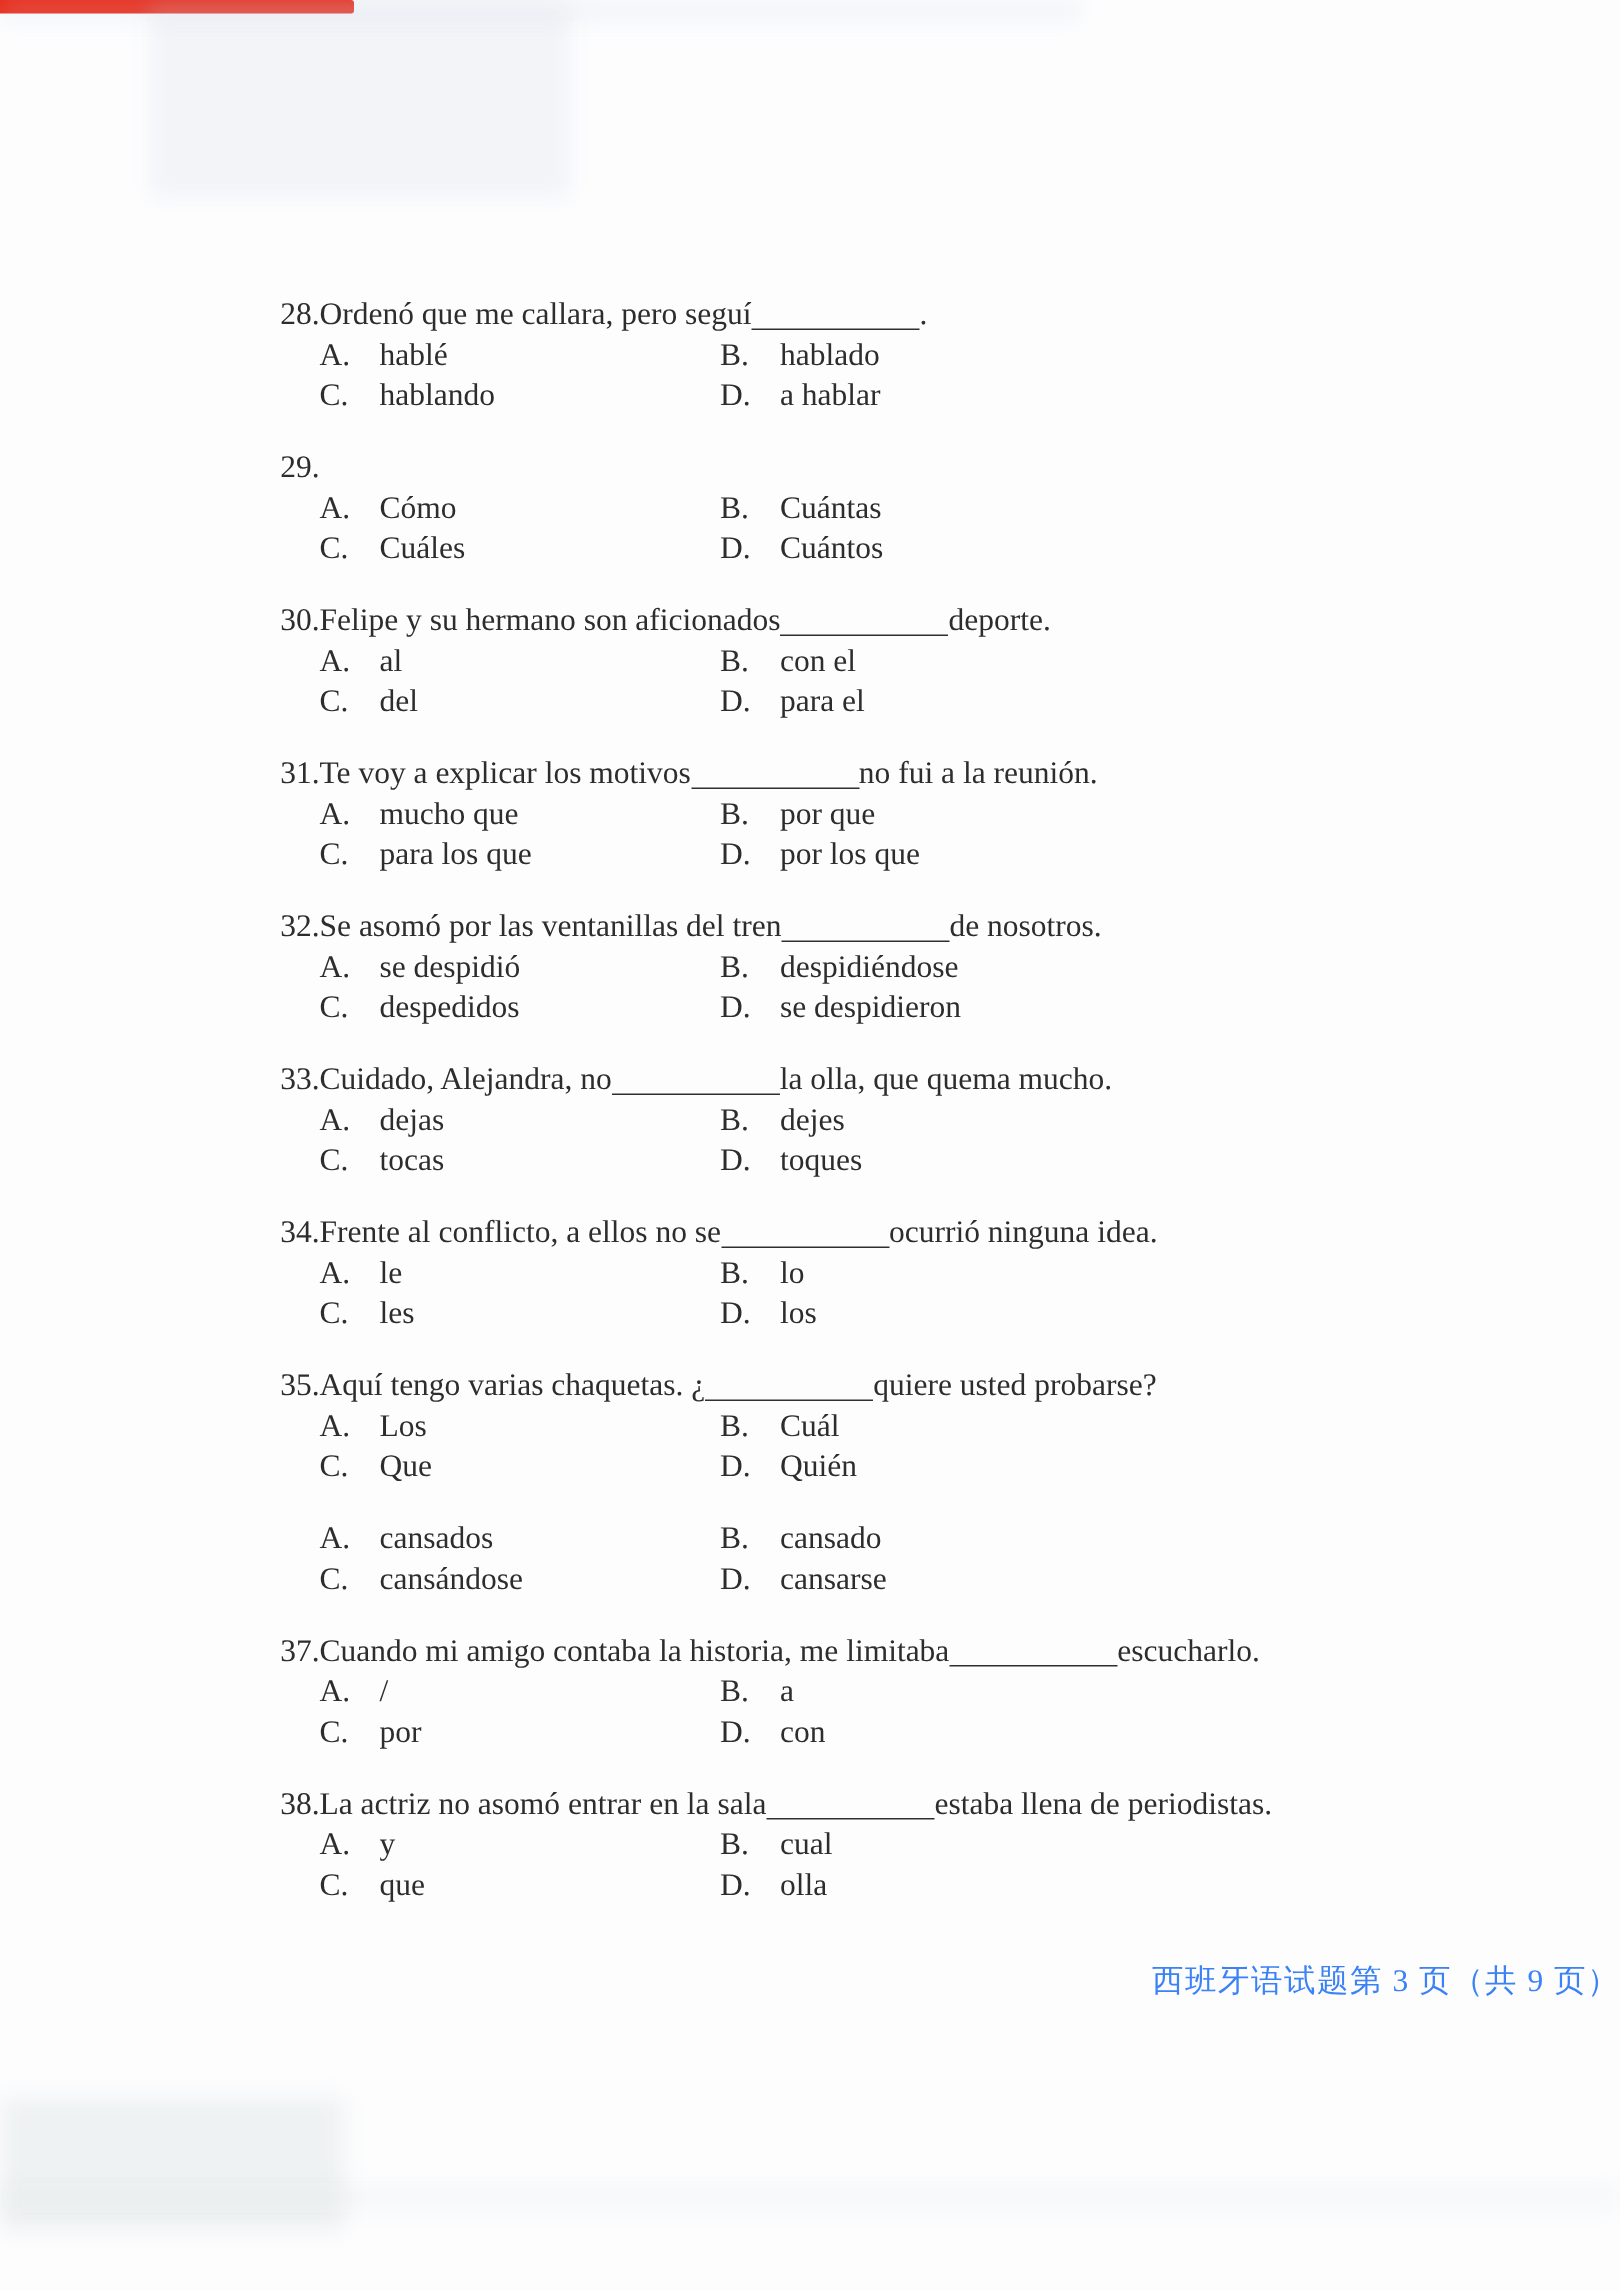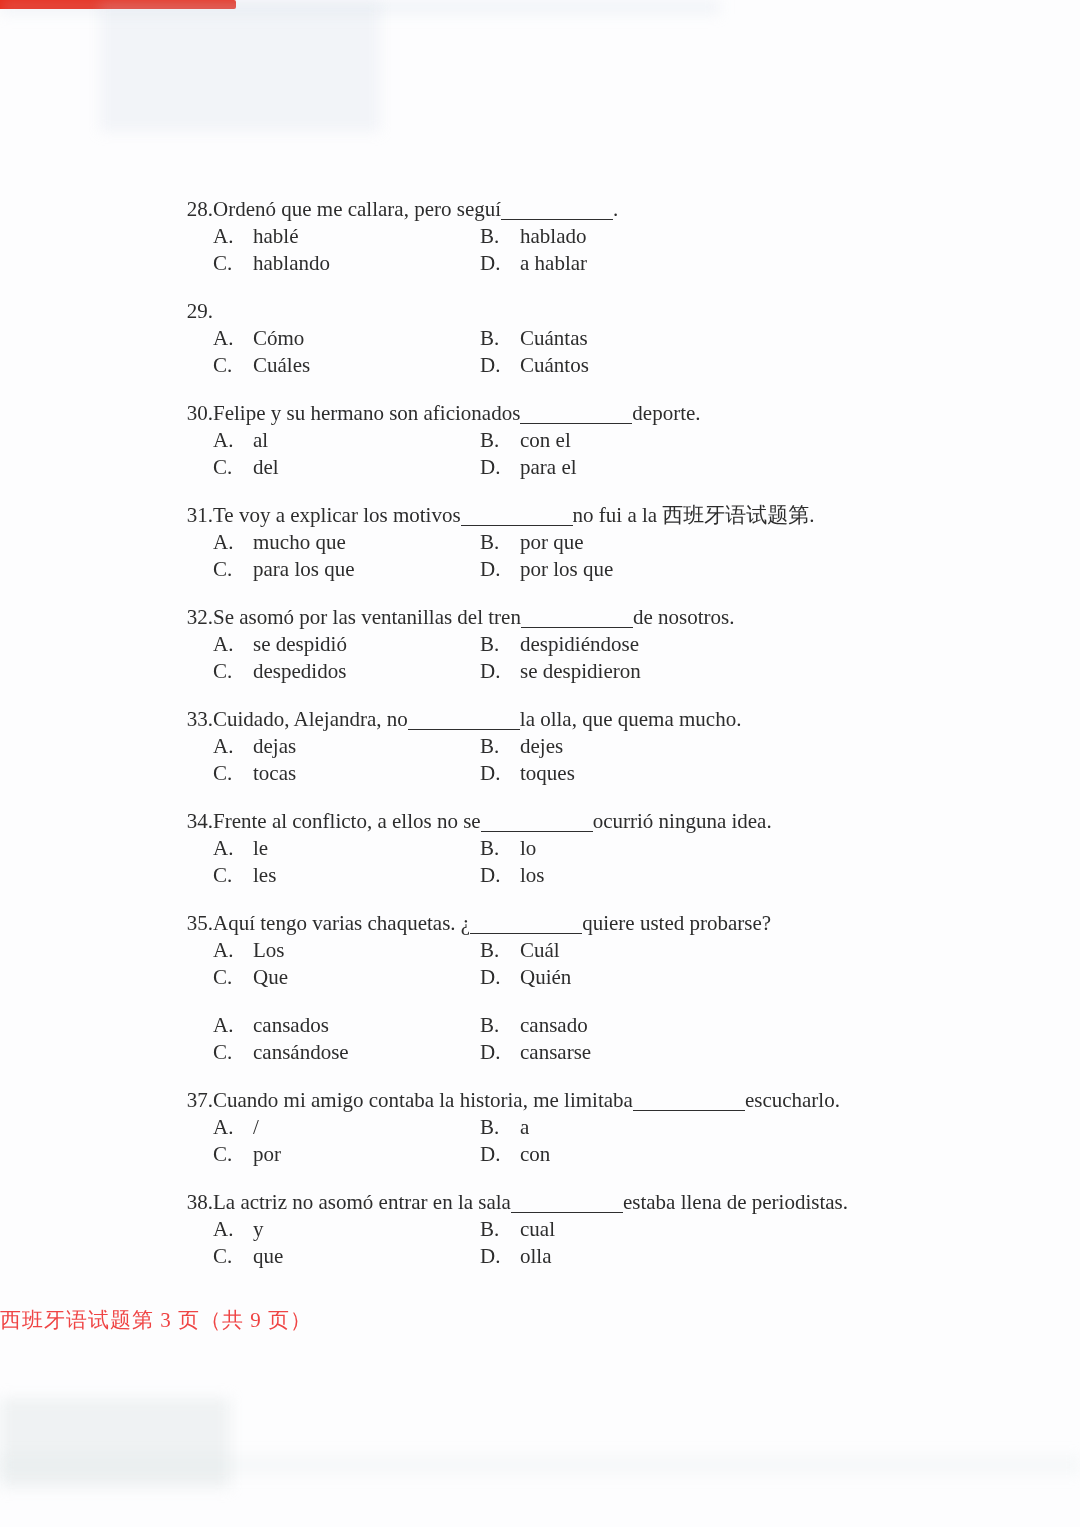--- a/index.html
+++ b/index.html
@@ -95,24 +95,24 @@
   }
   .opt-letter {
     flex: none;
     width: 40px;
   }
   .footer {
     position: absolute;
     top: 1306px;
     left: 0;
     width: 100%;
-    text-align: left;
+    text-align: right;
     font-size: 21px;
     letter-spacing: 1px;
-    color: #ef4444;
+    color: #3b82f6;
     font-family: "Liberation Serif", "DejaVu Sans", serif;
   }
 </style>
 </head>
 <body style="color: rgb(45, 45, 45);">
 
 <div class="page">
 
   <div class="red-bar" style="background: rgb(234, 40, 22);"></div>
   <div class="smudge smudge-top-strip"></div>
@@ -203,21 +203,21 @@
           <span class="opt-letter">D.</span>
           <span>para el</span>
         </span>
       </div>
     </div>
   </div>
 
   <div class="question">
     <div class="q-line">
       <span class="q-num">31.</span>
-      <span class="q-text"><span>Te voy a explicar los motivos</span><span class="blank"></span><span>no fui a la 西班牙语试题第.</span></span>
+      <span class="q-text"><span>Te voy a explicar los motivos</span><span class="blank"></span><span>no fui a la reunión.</span></span>
     </div>
     <div class="opts">
       <div class="opt-row">
         <span class="opt opt-first">
           <span class="opt-letter">A.</span>
           <span>mucho que</span>
         </span>
         <span class="opt">
           <span class="opt-letter">B.</span>
           <span>por que</span>

